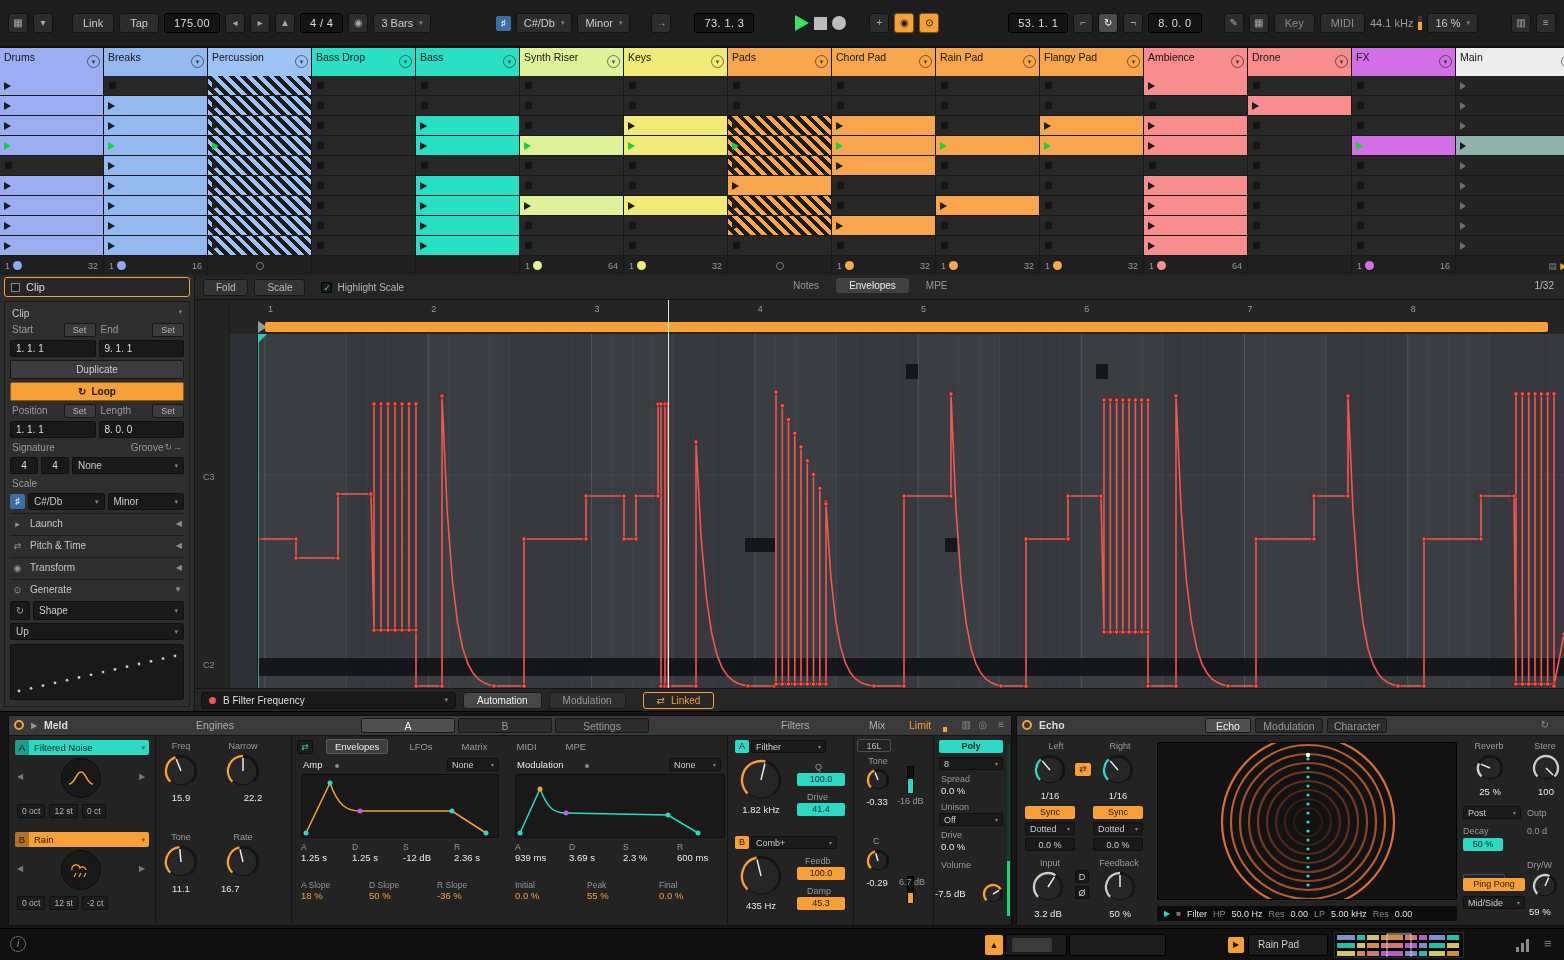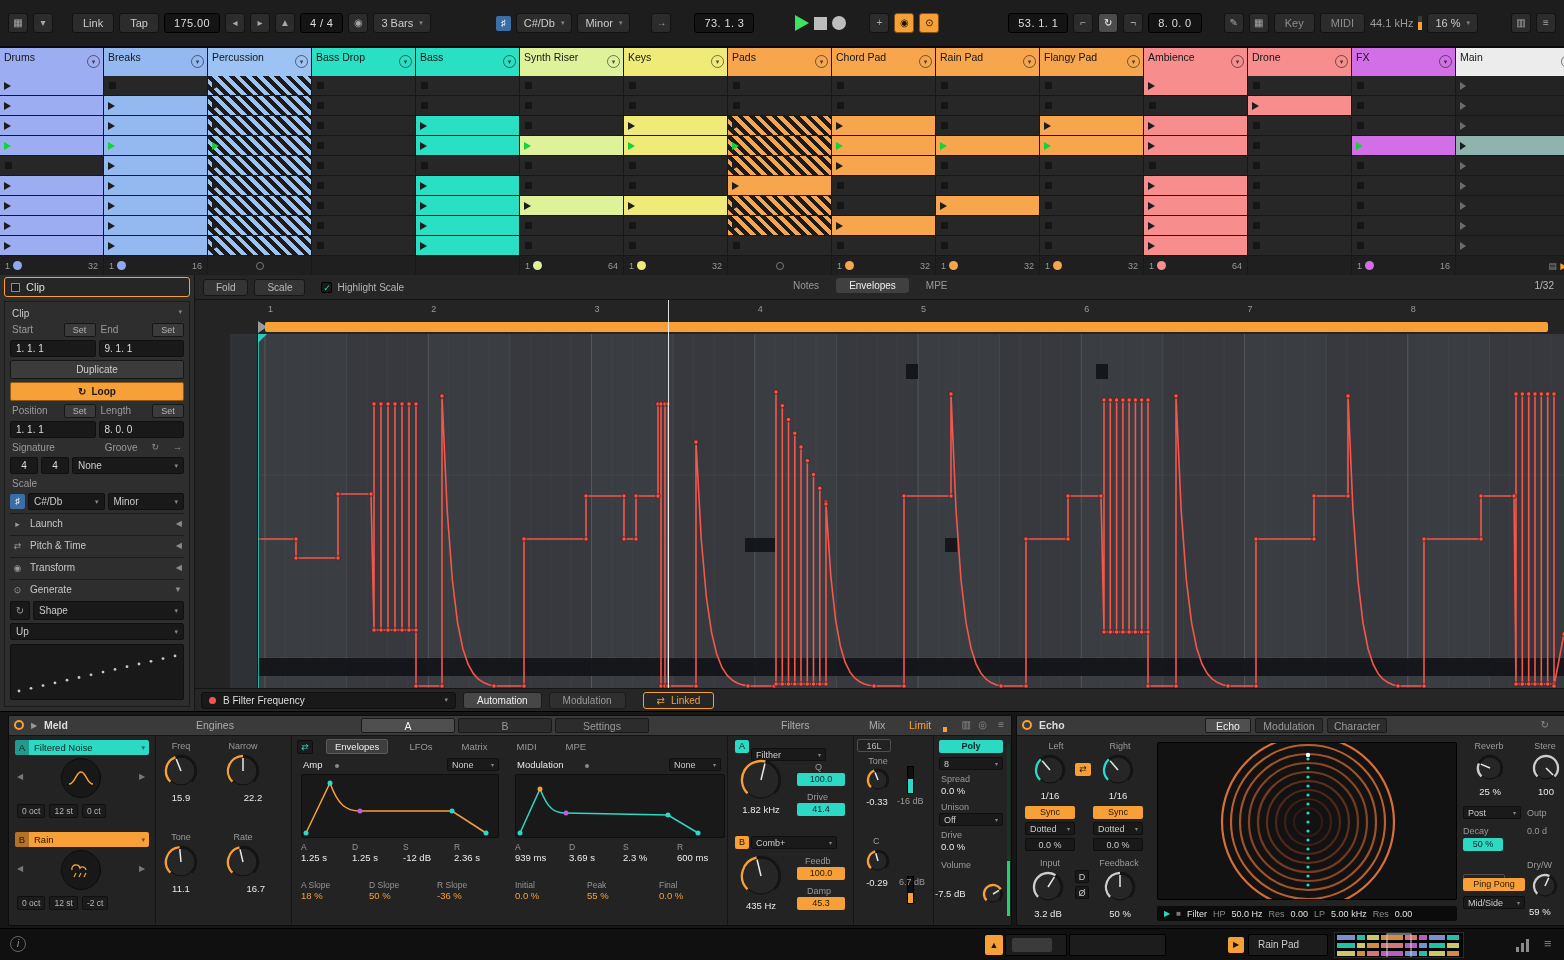--- a/index.html
+++ b/index.html
@@ -61,21 +61,21 @@
   .val{background:#191919;border:1px solid #101010;border-radius:2px;padding:2px 5px;color:#ddd}
   .val.c{text-align:center;padding:2px 0}
   #dup{background:#3b3b3b;border:1px solid #161616;color:#ccc;border-radius:2px;padding:3px 0;font-size:10px}
   #loopbtn{background:var(--orange);border:1px solid #8a5a12;color:#1a1a1a;border-radius:2px;padding:3px 0;display:flex;justify-content:center;gap:5px;font-weight:bold;font-size:10px}
   .sigrow{display:grid;grid-template-columns:28px 28px 1fr;gap:3px}
   .ddp{background:#191919;border:1px solid #101010;border-radius:2px;padding:2px 5px;color:#ccc;display:flex;align-items:center;gap:4px}
   .ddp .car{margin-left:auto}
   .ddp.grow{flex:1}
   .scalerow{display:flex;gap:3px;align-items:center}
   .scalerow .ddp{flex:1}
-  .lblrow .grv{display:flex;gap:14px;justify-content:flex-end}
+  .lblrow .grv{display:flex;gap:1px;justify-content:flex-end}
   .gic{color:#8e8e8e;font-size:9px}
   .secrow{border-top:1px solid #1d1d1d;padding:4px 2px 3px;display:flex;gap:7px;color:#c7c7c7;align-items:center}
   .secrow .arr{margin-left:auto;color:#8b8b8b;font-size:8px}
   .secic{color:#9a9a9a;font-size:9px;width:11px;text-align:center}
   .shaperow{display:flex;gap:3px}
   .ibox2{width:20px;background:#191919;border:1px solid #101010;border-radius:2px;color:#9a9a9a;text-align:center;line-height:17px}
   #shape-preview{background:#191919;border:1px solid #101010;height:56px;border-radius:2px;margin-top:1px}
 
   
   #editor{position:absolute;left:195px;top:0;right:0;height:100%}
@@ -914,20 +914,24 @@
         <label id="hscale">
             <span class="chk">✓</span>
             <span>Highlight Scale</span>
           </label>
         <div id="center-tabs">
             <span class="ctab">Notes</span>
             <span class="ctab on">Envelopes</span>
             <span class="ctab">MPE</span>
           </div>
         <div id="gridval">1/32</div>
+      </div>
+      <div id="fold-strip">
+        <span class="notelbl" style="top:172px">C3</span>
+        <span class="notelbl" style="top:360px">C2</span>
       </div>
       <div id="key-strip"></div>
       <div id="canvas-wrap">
         <div id="ruler">
             <span class="rnum" style="left: 10px;">1</span>
             <span class="rnum" style="left: 173.25px;">2</span>
             <span class="rnum" style="left: 336.5px;">3</span>
             <span class="rnum" style="left: 499.75px;">4</span>
             <span class="rnum" style="left: 663px;">5</span>
             <span class="rnum" style="left: 826.25px;">6</span>
@@ -1255,21 +1259,21 @@
               <line x1="18" y1="18" x2="16.78" y2="5.06" stroke="#e8e8e8" stroke-width="1.5"></line>
             </svg></div>
         <span class="pv" style="left:152px;top:147px;width:40px;text-align:center">11.1</span>
         <span class="pl" style="left:212px;top:96px;width:44px;text-align:center">Rate</span>
         <div style="left:216px;top:108px"><svg width="36" height="36">
               <circle cx="18" cy="18" r="14" fill="#262626" stroke="#101010"></circle>
               <path d="M7.39,28.61 A15,15 0 1 1 28.61,28.61" fill="none" stroke="#141414" stroke-width="2.4"></path>
               <path d="M7.39,28.61 A15,15 0 0 1 14.50,3.41" fill="none" stroke="#f7a037" stroke-width="2.4"></path>
               <line x1="18" y1="18" x2="14.97" y2="5.36" stroke="#e8e8e8" stroke-width="1.5"></line>
             </svg></div>
-        <span class="pv" style="left:212px;top:147px;width:44px;text-align:right">16.7</span>
+        <span class="pv" style="left:212px;top:147px;width:44px;text-align:left">16.7</span>
 
         <div style="left:288px;top:3px;display:flex;gap:13px;align-items:center">
           <span class="etabicon">⇄</span>
           <span class="etabchip on">Envelopes</span>
           <span class="etabchip">LFOs</span>
           <span class="etabchip">Matrix</span>
           <span class="etabchip">MIDI</span>
           <span class="etabchip">MPE</span>
         </div>
         <span class="pv" style="left:294px;top:23px"><span>Amp</span></span>
@@ -1360,21 +1364,21 @@
               <div class="pgl">Peak</div>
               <div class="pgv">55 %</div>
             </div>
             <div>
               <div class="pgl">Final</div>
               <div class="pgv">0.0 %</div>
             </div>
           </div>
 
         <span class="tagchip teal" style="left:726px;top:4px">A</span>
-        <div class="pdd" style="left:742px;top:12px;width:75px">
+        <div class="pdd" style="left:742px;top:4px;width:75px">
             <span>Filther</span>
             <span class="car">▾</span>
           </div>
         <div style="left:730px;top:22px"><svg width="44" height="44">
               <circle cx="22" cy="22" r="18" fill="#262626" stroke="#101010"></circle>
               <path d="M8.56,35.44 A19,19 0 1 1 35.44,35.44" fill="none" stroke="#141414" stroke-width="2.4"></path>
               <path d="M8.56,35.44 A19,19 0 0 1 26.44,3.52" fill="none" stroke="#f7a037" stroke-width="2.4"></path>
               <line x1="22" y1="22" x2="25.97" y2="5.47" stroke="#e8e8e8" stroke-width="1.5"></line>
             </svg></div>
         <span class="pv" style="left:724px;top:68px;width:56px;text-align:center">1.82 kHz</span>

